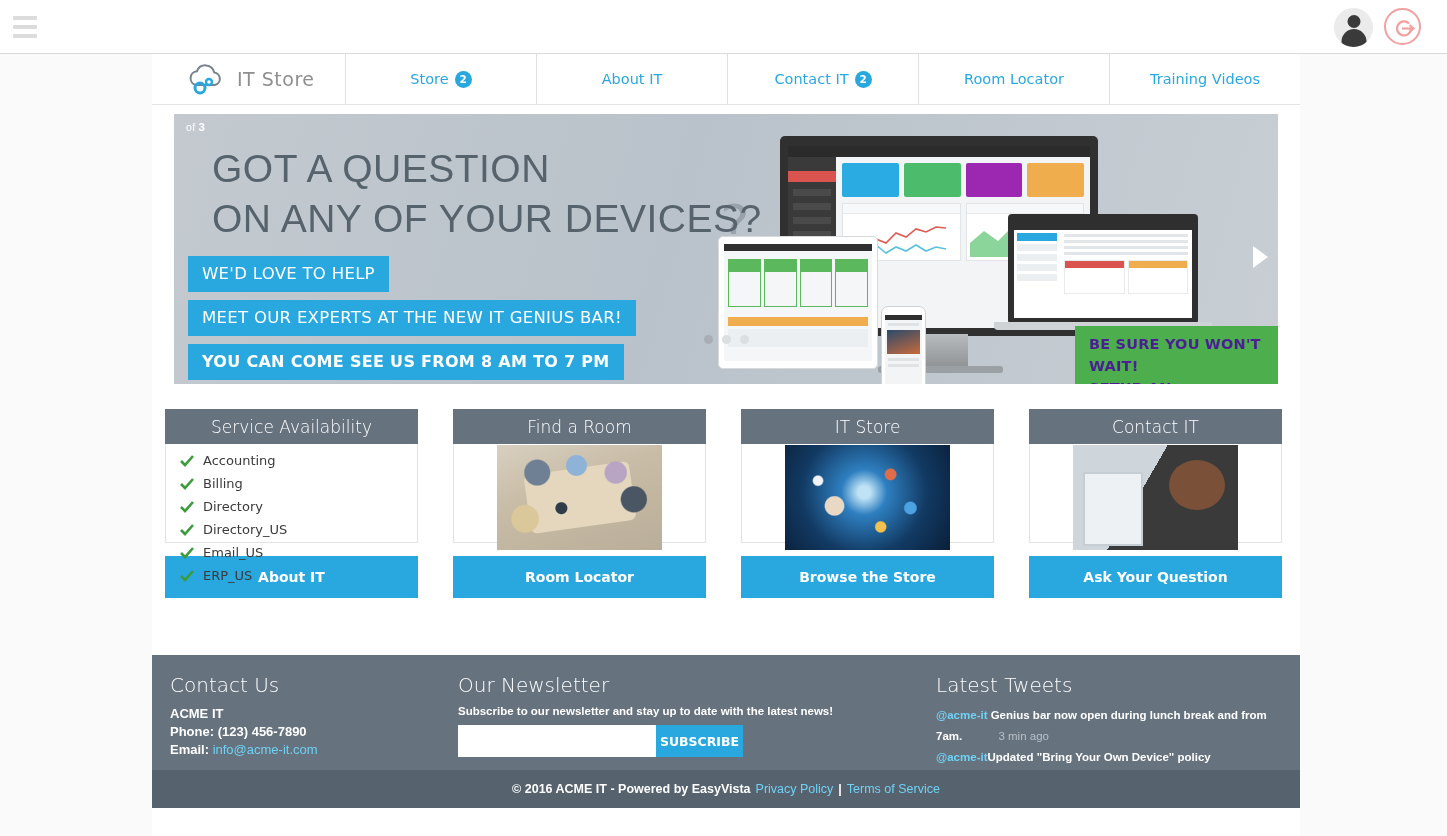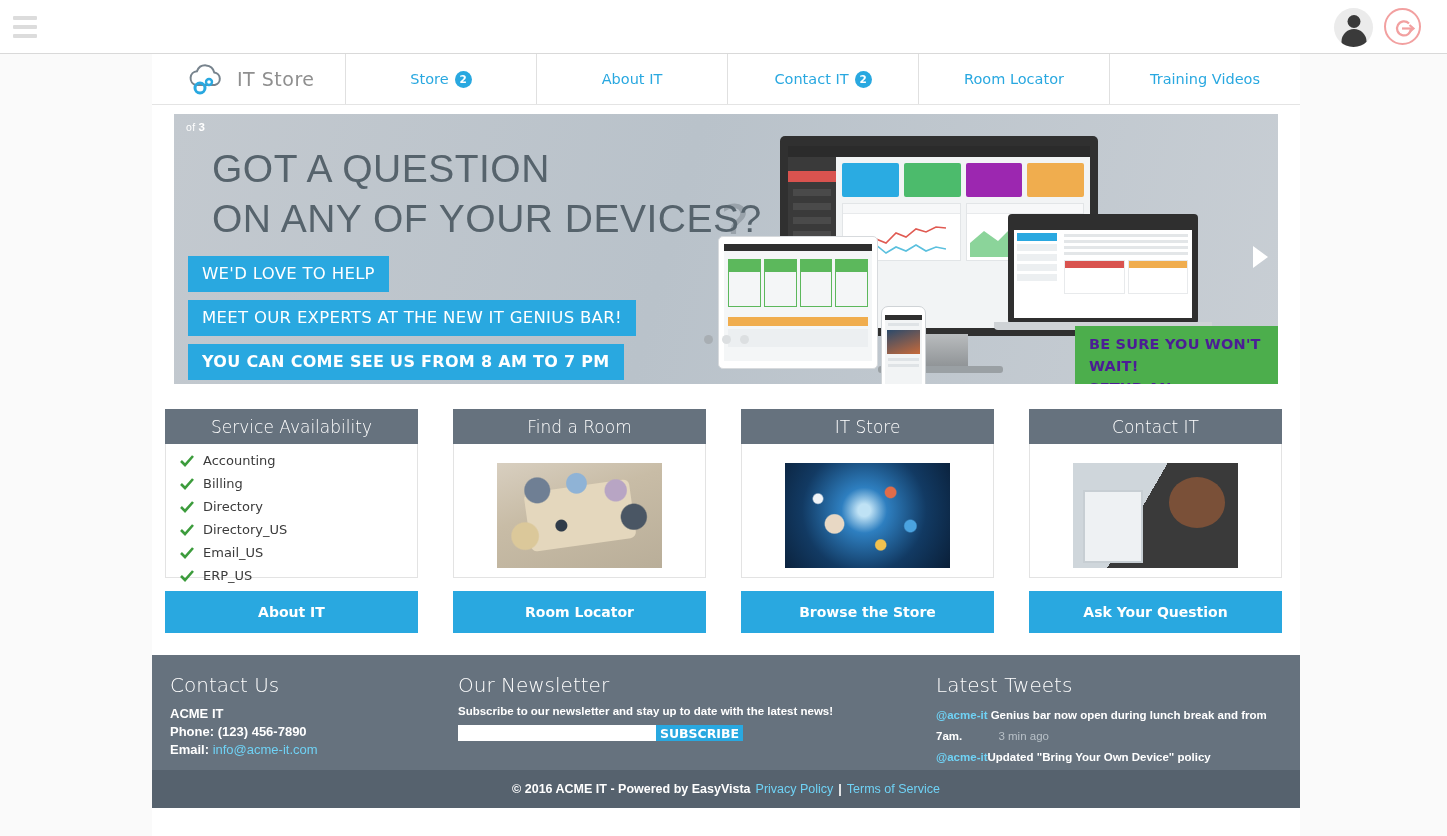--- a/index.html
+++ b/index.html
@@ -202,21 +202,21 @@
   }
   .card { width: 253px; }
   .card-head {
     height: 35px; background: #66727e; color: #fff;
     display: flex; align-items: center; justify-content: center;
     font-size: 17px; font-weight: 300;
     font-family: "DejaVu Sans", sans-serif;
   }
   .card-body {
     border: 1px solid #e3e3e3; border-top: none;
-    height: 134px; background: #fff; padding: 9px 0 0 0;
+    height: 99px; background: #fff; padding: 9px 0 0 0;
     display: flex; align-items: center; justify-content: center;
   }
   .card-body.list { display: block; padding: 9px 0 0 14px; }
   .svc { display: flex; align-items: center; gap: 9px; margin-bottom: 8px; }
   .svc-label { font-size: 13px; color: #3b3b3b; font-family: "DejaVu Sans", sans-serif; }
   .tick { width: 14px; height: 14px; flex: 0 0 14px; }
   .thumb { width: 165px; height: 105px; overflow: hidden; position: relative; }
   .thumb.meeting { background: linear-gradient(160deg,#d8cfc0 0%,#c8bca6 40%,#b9ae99 100%); }
   .thumb.meeting::before {
     content: ""; position: absolute; left: 18%; top: 22%; width: 64%; height: 56%;
@@ -267,21 +267,21 @@
   .fcol1 { width: 288px; }
   .fcol2 { width: 478px; }
   .fcol3 { flex: 1; }
   .ftitle {
     font-size: 20px; font-weight: 300; margin-bottom: 8px;
     font-family: "DejaVu Sans", sans-serif;
   }
   .fline { font-size: 13px; font-weight: bold; line-height: 18px; }
   .flink { color: #6fd2f5; font-weight: normal; }
   .fsub { font-size: 11.5px; font-weight: bold; margin-bottom: 8px; }
-  .subwrap { display: flex; width: 285px; height: 16px; }
+  .subwrap { display: flex; width: 285px; height: 32px; }
   .subinput { flex: 1; background: #fff; border: none; outline: none; padding: 0 8px; font-size: 12px; }
   .subbtn {
     width: 87px; background: #29a8e0; color: #fff; border: none;
     font-size: 12.5px; font-weight: bold; cursor: pointer;
     font-family: "DejaVu Sans", sans-serif;
   }
   .tweet { font-size: 11.5px; line-height: 21px; font-weight: bold; }
   .tw-handle { color: #6fd2f5; }
   .tw-time { color: #b8c0c7; font-weight: normal; margin-left: 33px; }
   .copybar {

